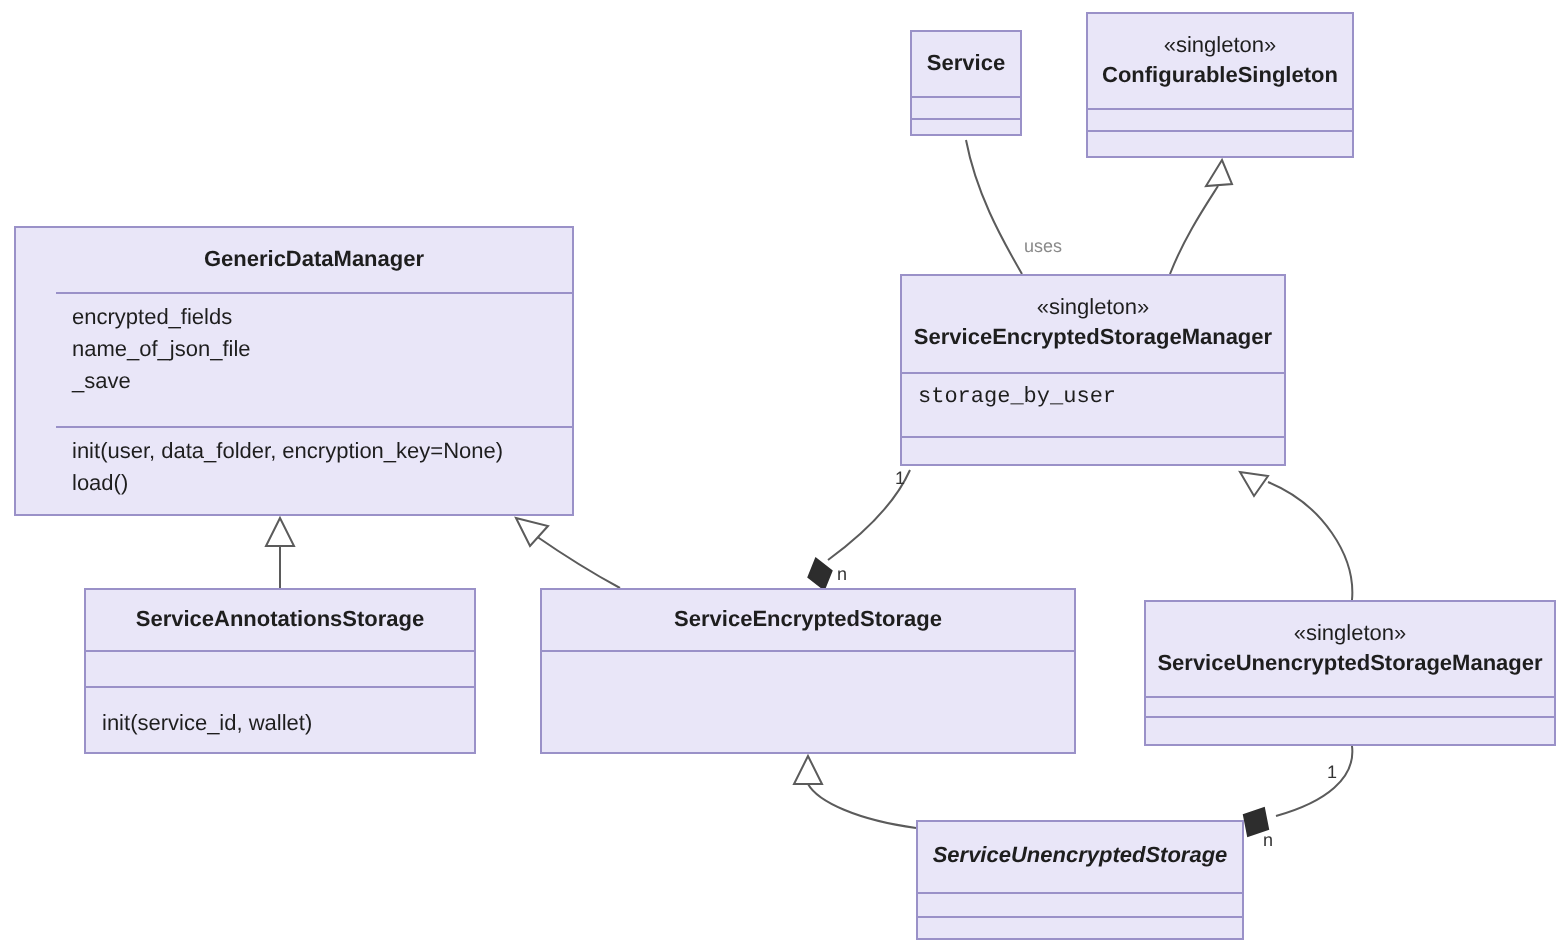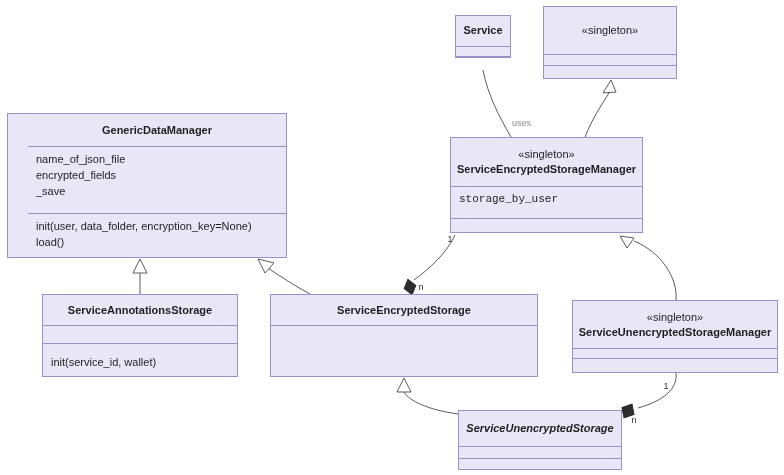--- a/index.html
+++ b/index.html
@@ -80,43 +80,44 @@
 
     <path class="edge-path" d="M404,392 C409,401 429,410 458,414"></path>
     <polygon class="tri" points="404,378 397,392 411,392"></polygon>
 
     <path class="edge-path" d="M676,373 C678,389 663,401 638,408"></path>
     <polygon class="dia" points="628,403 635,411 628,419 621,411" transform="rotate(30 628 411)"></polygon>
     <text class="lbl-mult" x="666" y="389" text-anchor="middle">1</text>
     <text class="lbl-mult" x="634" y="423" text-anchor="middle">n</text>
   </svg>
 
-  <div class="uml-box" style="left:455px; top:15px; width:56px; height:43px;">
+  <div class="uml-box" style="left:455px; top:15px; width:56px; height:53px;">
     <div class="sec title" style="height:32px;">
       <div class="cname">Service</div>
     </div>
     <div class="sec" style="height:11px;"></div>
     <div class="sec grow"></div>
   </div>
 
   <div class="uml-box" style="left:543px; top:6px; width:134px; height:73px;">
     <div class="sec title" style="height:47px;">
       <div class="stereo">«singleton»</div>
+      <div class="cname">ConfigurableSingleton</div>
     </div>
     <div class="sec" style="height:11px;"></div>
     <div class="sec grow"></div>
   </div>
 
   <div class="uml-box" style="left:7px; top:113px; width:280px; height:145px;padding-left:20px;">
     <div class="sec title" style="height:32px;">
       <div class="cname">GenericDataManager</div>
     </div>
     <div class="sec body" style="height:67px;">
+      <div class="mline">encrypted_fields</div>
       <div class="mline">name_of_json_file</div>
-      <div class="mline">encrypted_fields</div>
       <div class="mline">_save</div>
     </div>
     <div class="sec body grow">
       <div class="mline"><span class="b">init</span><span>(user, data_folder, encryption_key=None)</span></div>
       <div class="mline"><span>load()</span></div>
     </div>
   </div>
 
   <div class="uml-box" style="left:450px; top:137px; width:193px; height:96px;">
     <div class="sec title" style="height:48px;">

